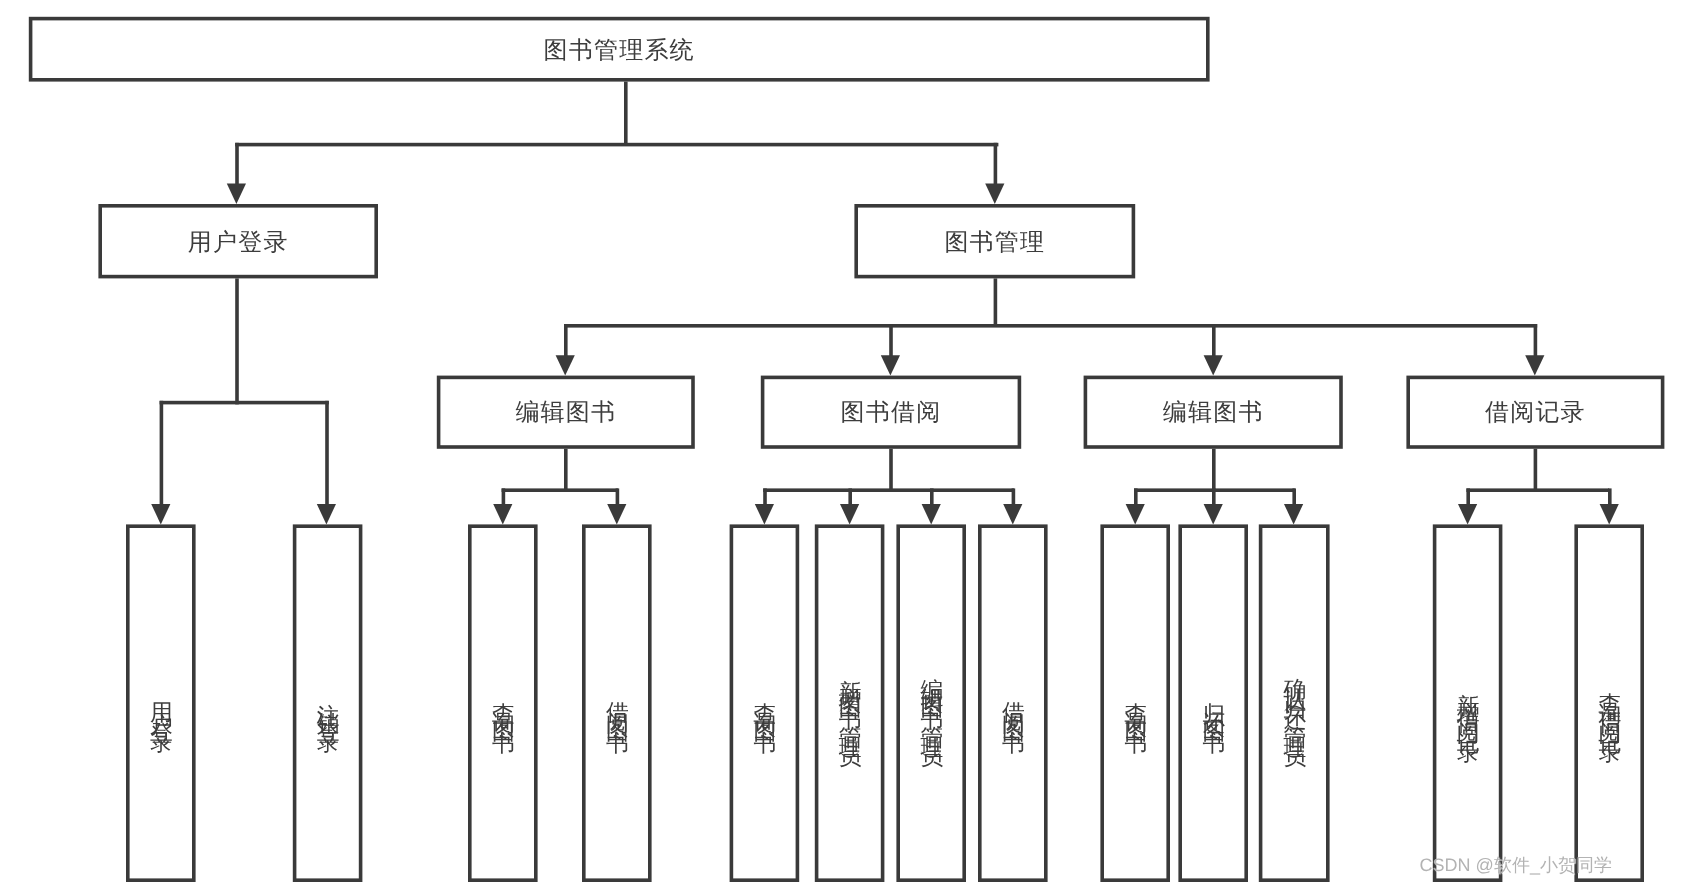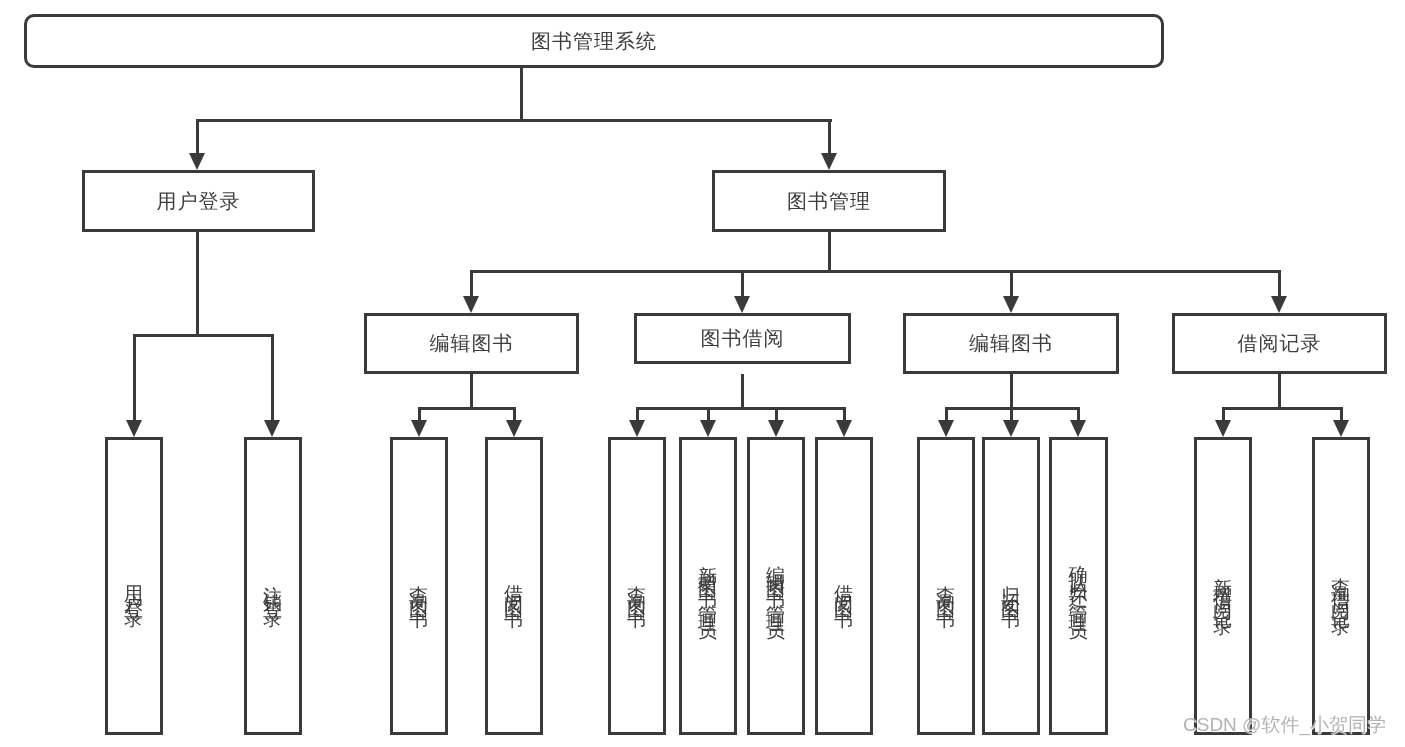--- a/index.html
+++ b/index.html
@@ -25,46 +25,46 @@
     font-size:19px;letter-spacing:8px;line-height:1;white-space:nowrap;
   }
   .vl{position:absolute;width:3px;background:var(--line);}
   .hl{position:absolute;height:3px;background:var(--line);}
   .arrow{
     position:absolute;width:0;height:0;
     border-left:8px solid transparent;border-right:8px solid transparent;
     border-top:17px solid var(--line);
   }
   #watermark{
-    position:absolute;left:1183px;top:712px;font-size:19px;
+    position:absolute;left:1183px;top:712px;font-size:15px;
     color:var(--watermark);text-shadow:1px 1px 1px #fff;white-space:nowrap;z-index:5;
   }
 </style>
 </head>
 <body>
 
 <div id="stage">
 
-  <div class="box" style="left:24px;top:14px;width:1140px;height:54px;border-radius:10px;">
+  <div class="box" style="left:24px;top:14px;width:984px;height:54px;">
     <span>图书管理系统</span>
   </div>
 
   <div class="box" style="left:82px;top:170px;width:233px;height:62px;">
     <span>用户登录</span>
   </div>
 
   <div class="box" style="left:712px;top:170px;width:234px;height:62px;">
     <span>图书管理</span>
   </div>
 
   <div class="box" style="left:364px;top:313px;width:215px;height:61px;">
     <span>编辑图书</span>
   </div>
 
-  <div class="box" style="left:634px;top:313px;width:217px;height:51px;">
+  <div class="box" style="left:634px;top:313px;width:217px;height:61px;">
     <span>图书借阅</span>
   </div>
 
   <div class="box" style="left:903px;top:313px;width:216px;height:61px;">
     <span>编辑图书</span>
   </div>
 
   <div class="box" style="left:1172px;top:313px;width:215px;height:61px;">
     <span>借阅记录</span>
   </div>

